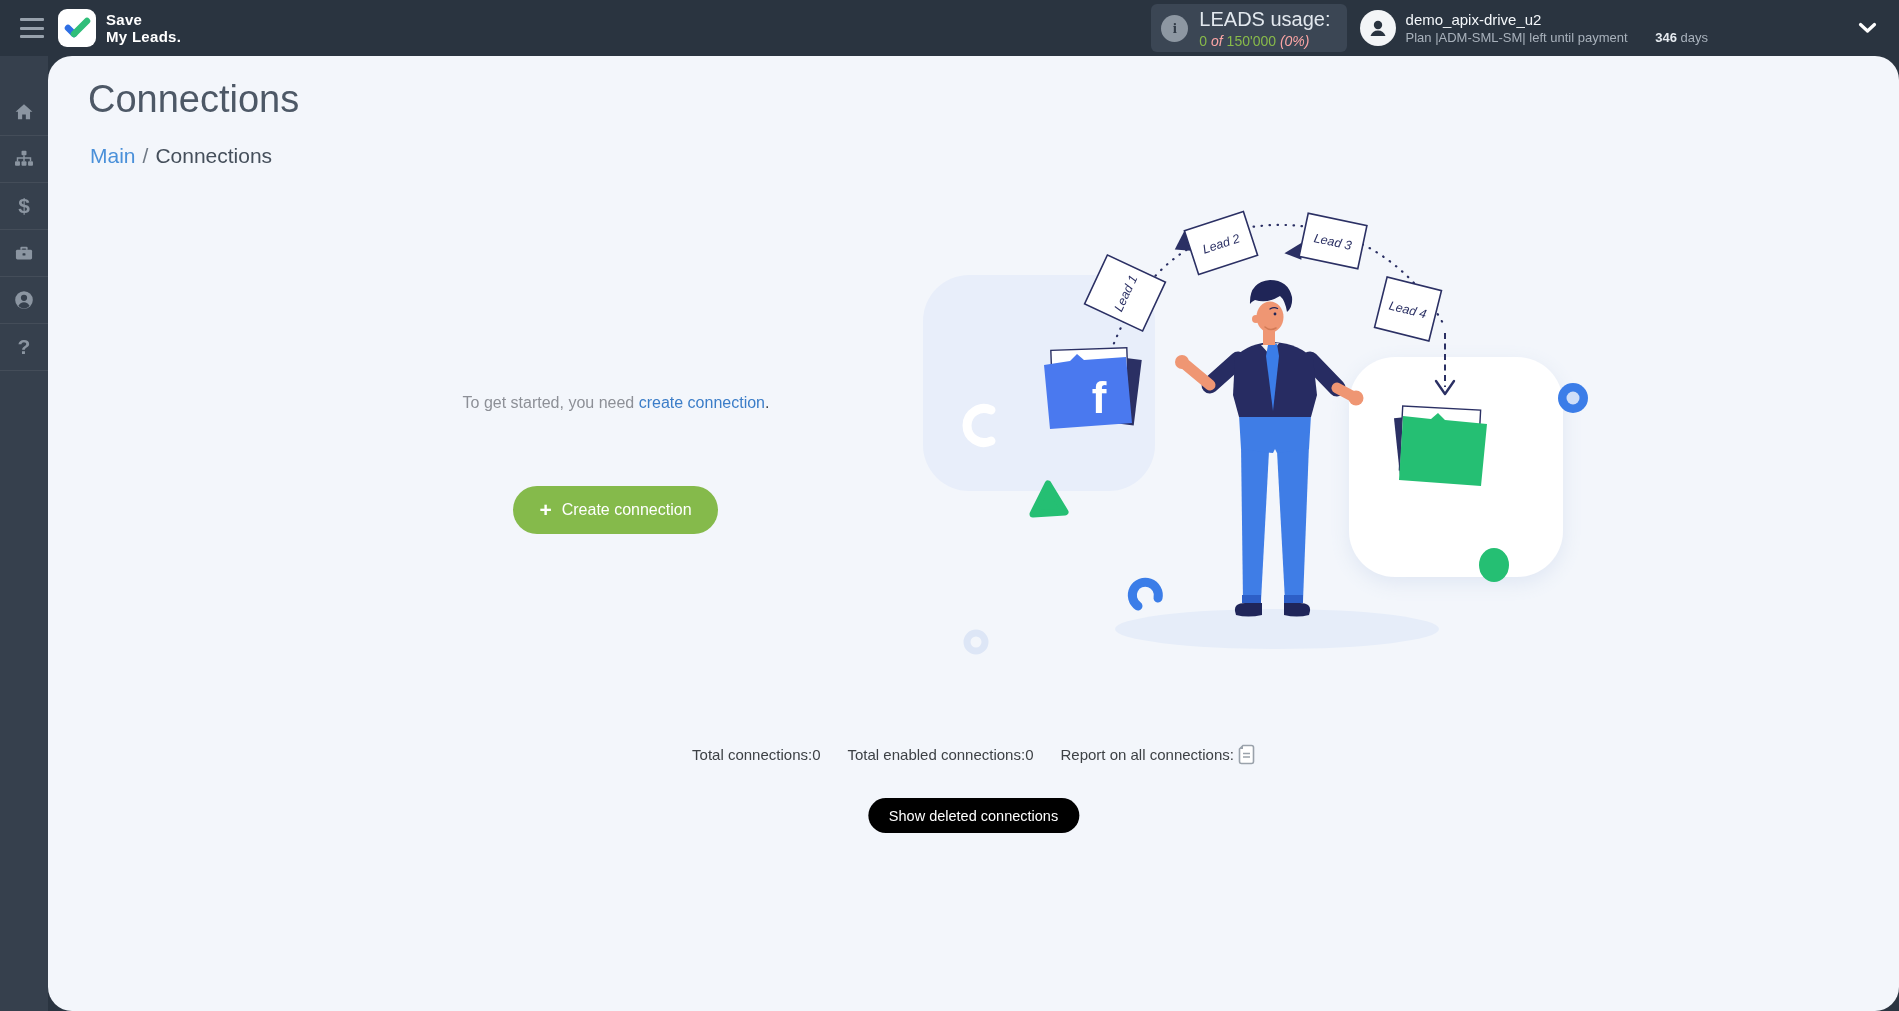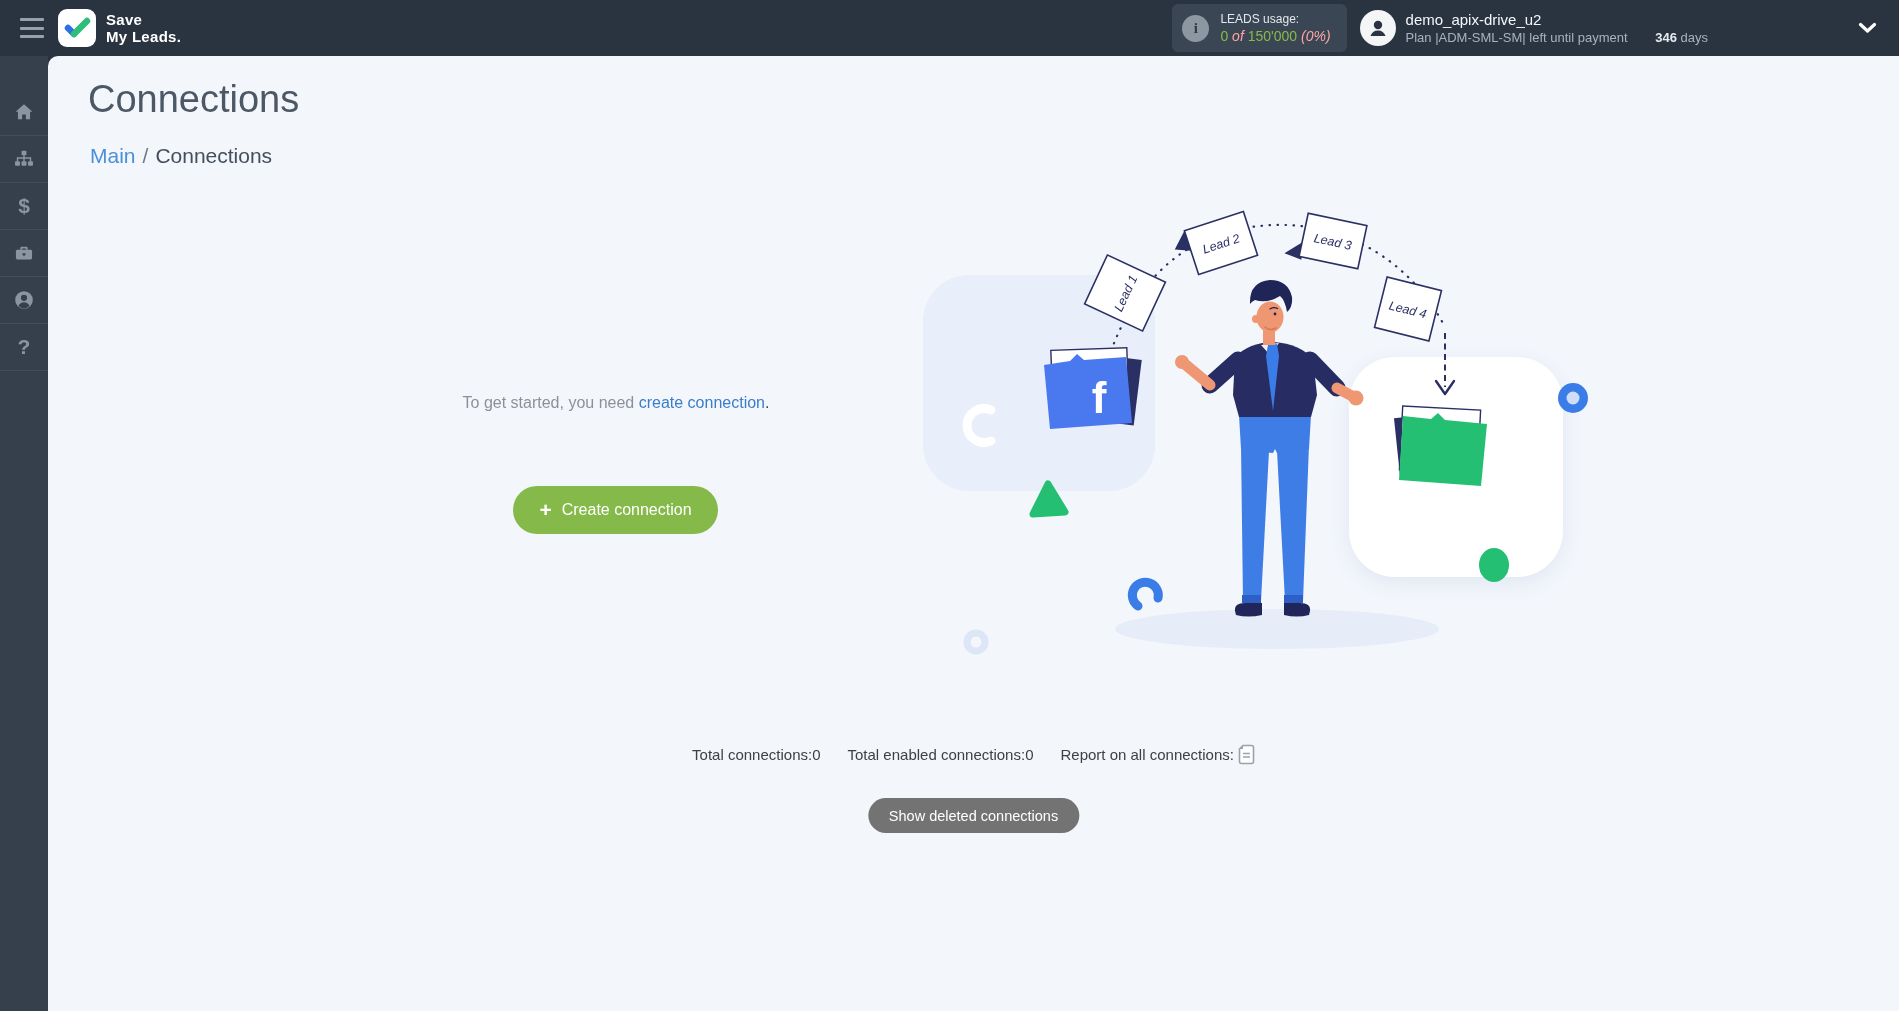--- a/index.html
+++ b/index.html
@@ -14,42 +14,42 @@
   .burger span { display:block; height:3px; background:#97a1ac; border-radius:1px; }
   .logo-box { width:38px; height:38px; background:#ffffff; border-radius:9px;
     display:flex; align-items:center; justify-content:center; }
   .logo-text { color:#ffffff; font-weight:bold; font-size:15px; line-height:1.15;
     margin-left:10px; letter-spacing:.3px; }
   .leads-badge { margin-left:auto; height:48px; background:#3b4654; border-radius:6px;
     display:flex; align-items:center; gap:11px; padding:0 16px 0 10px; }
   .info-circle { width:27px; height:27px; border-radius:50%; background:#8d97a2;
     color:#313b47; font-weight:bold; font-size:15px; display:flex; align-items:center;
     justify-content:center; font-family:"Liberation Serif", serif; }
-  .leads-line1 { color:#e2e8ee; font-size:12px; }
+  .leads-line1 { color:#e2e8ee; font-size:20px; }
   .leads-line2 { font-size:14px; margin-top:2px; }
   .lg { color:#88ba4a; }
   .lmut { color:#fca5a5; font-style:italic; }
   .avatar { width:36px; height:36px; border-radius:50%; background:#f3f5f7;
     margin-left:13px; display:flex; align-items:center; justify-content:center; }
   .user-block { margin-left:10px; cursor:pointer; }
   .user-name { color:#f4f7fa; font-size:15px; }
   .user-plan { color:#a9b2bc; font-size:13px; margin-top:2px; }
   .user-plan b { color:#e6ebf0; font-weight:bold;margin-left:24px; }
   .chevron { margin-left:150px; margin-right:6px; cursor:pointer; display:flex; }
 
   
   .sidebar { position:absolute; left:0; top:56px; width:48px; height:955px;
     background:#36404d; z-index:4; padding-top:33px; }
   .side-item { width:48px; height:47px; display:flex; align-items:center;
     justify-content:center; border-bottom:1px solid rgba(255,255,255,0.07); cursor:pointer; }
   .side-item .glyph { color:#8b95a1; font-size:21px; font-weight:bold; }
 
   
   .content { position:absolute; left:48px; top:56px; width:1851px; height:955px;
-    background:#f3f6fb; border-top-left-radius:10px; }
+    background:#f3f6fb; border-top-left-radius:10px;border-radius:24px; }
   .page-title { position:absolute; left:40px; top:22px; font-size:38px;
     font-weight:500; color:#4d5866; }
   .breadcrumb { position:absolute; left:42px; top:88px; font-size:21px; color:#6e7884; }
   .breadcrumb .bc-link { color:#4a90d9; cursor:pointer; text-decoration:none; }
   .breadcrumb .bc-sep { margin:0 7px; color:#6e7884; }
   .breadcrumb .bc-cur { color:#454f5b; }
 
   .cta-text { position:absolute; left:330px; top:336px; width:476px;
     text-align:center; font-size:16px; line-height:1.4; color:#8d9097; }
   .cta-text .cta-link { color:#3b7dc8; cursor:pointer; }
@@ -61,21 +61,21 @@
   .create-btn .plus { font-size:21px; font-weight:bold; line-height:1; margin-top:-2px; }
 
   .illu { position:absolute; left:857px; top:149px; }
 
   .stats-row { position:absolute; left:0; top:688px; width:100%; display:flex;
     justify-content:center; align-items:center; gap:27px; font-size:15px; color:#3d4145; }
   .stat-item { display:flex; align-items:center; }
   .report-icon { display:flex; margin-left:4px; cursor:pointer; }
 
   .deleted-btn { position:absolute; left:50%; transform:translateX(-50%); top:742px;
-    height:35px; padding:0 21px; border:none; border-radius:18px; background:#737373;
+    height:35px; padding:0 21px; border:none; border-radius:18px; background:#000000;
     color:#ffffff; font-size:14.5px; font-family:"Liberation Sans", sans-serif; cursor:pointer; }
 </style>
 </head>
 <body>
 
 <div class="header">
   <div class="burger">
     <span></span>
       <span></span>
       <span></span>

